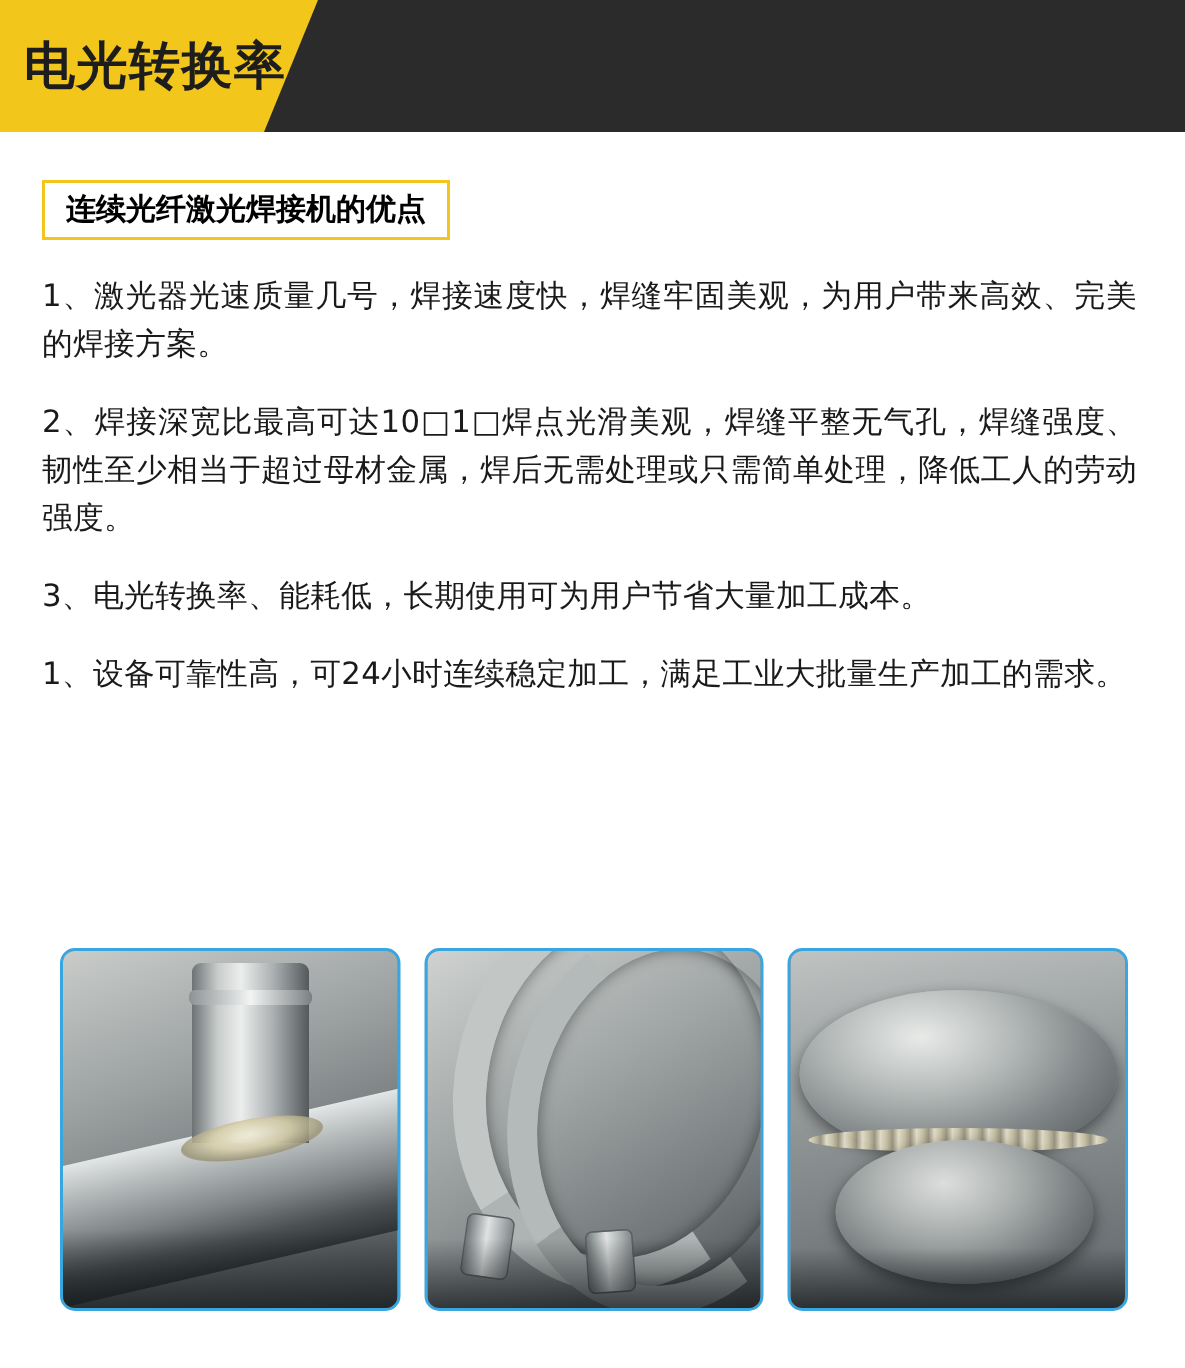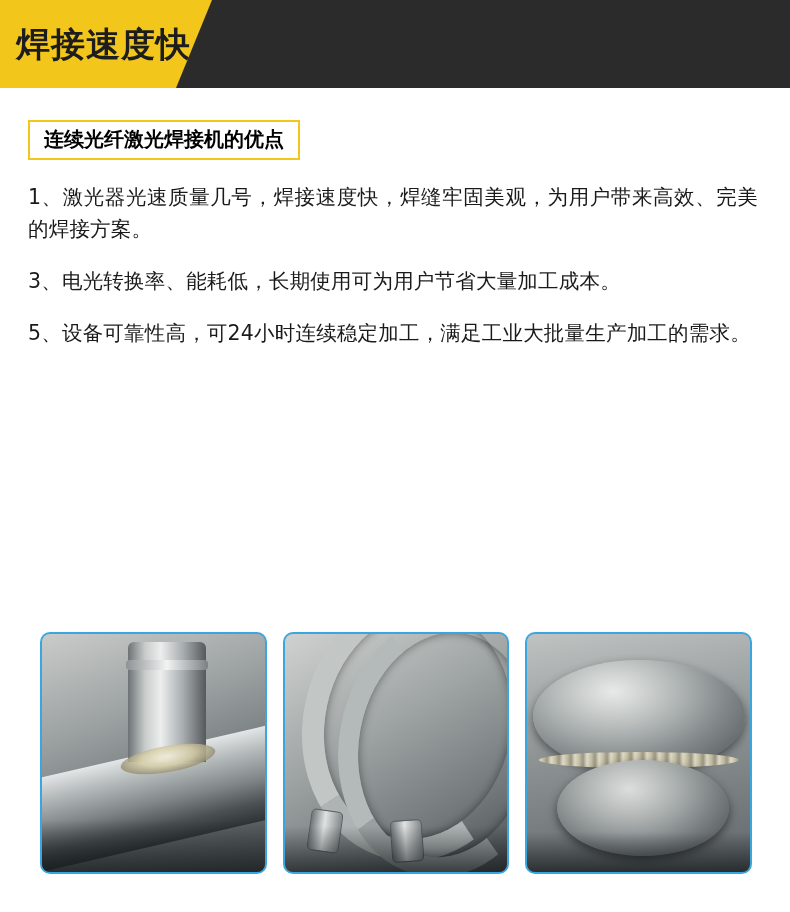--- a/index.html
+++ b/index.html
@@ -243,34 +243,35 @@
     left: 0; bottom: 0; right: 0;
     height: 40px;
     background: linear-gradient(180deg, rgba(0,0,0,0) 0%, rgba(16,20,22,0.7) 100%);
   }
 </style>
 </head>
 <body>
 
 <div class="header">
   <div class="header-badge">
-    <span class="header-badge-text">焊接速度快</span>
+    <span class="header-badge-text">电光转换率</span>
   </div>
 </div>
 
 <div class="content">
 
   <div class="section-title-wrap">
     <div class="section-title">连续光纤激光焊接机的优点</div>
   </div>
 
   <div class="para-list">
     <p class="para">1、激光器光速质量几号，焊接速度快，焊缝牢固美观，为用户带来高效、完美的焊接方案。</p>
+    <p class="para">2、焊接深宽比最高可达10□1□焊点光滑美观，焊缝平整无气孔，焊缝强度、韧性至少相当于超过母材金属，焊后无需处理或只需简单处理，降低工人的劳动强度。</p>
     <p class="para">3、电光转换率、能耗低，长期使用可为用户节省大量加工成本。</p>
-    <p class="para">5、设备可靠性高，可24小时连续稳定加工，满足工业大批量生产加工的需求。</p>
+    <p class="para">1、设备可靠性高，可24小时连续稳定加工，满足工业大批量生产加工的需求。</p>
   </div>
 </div>
 
 <div class="photo-row">
 
   <div class="photo">
     <div class="p1-bg"></div>
     <div class="p1-tube"></div>
     <div class="p1-riser"></div>
     <div class="p1-rim"></div>

